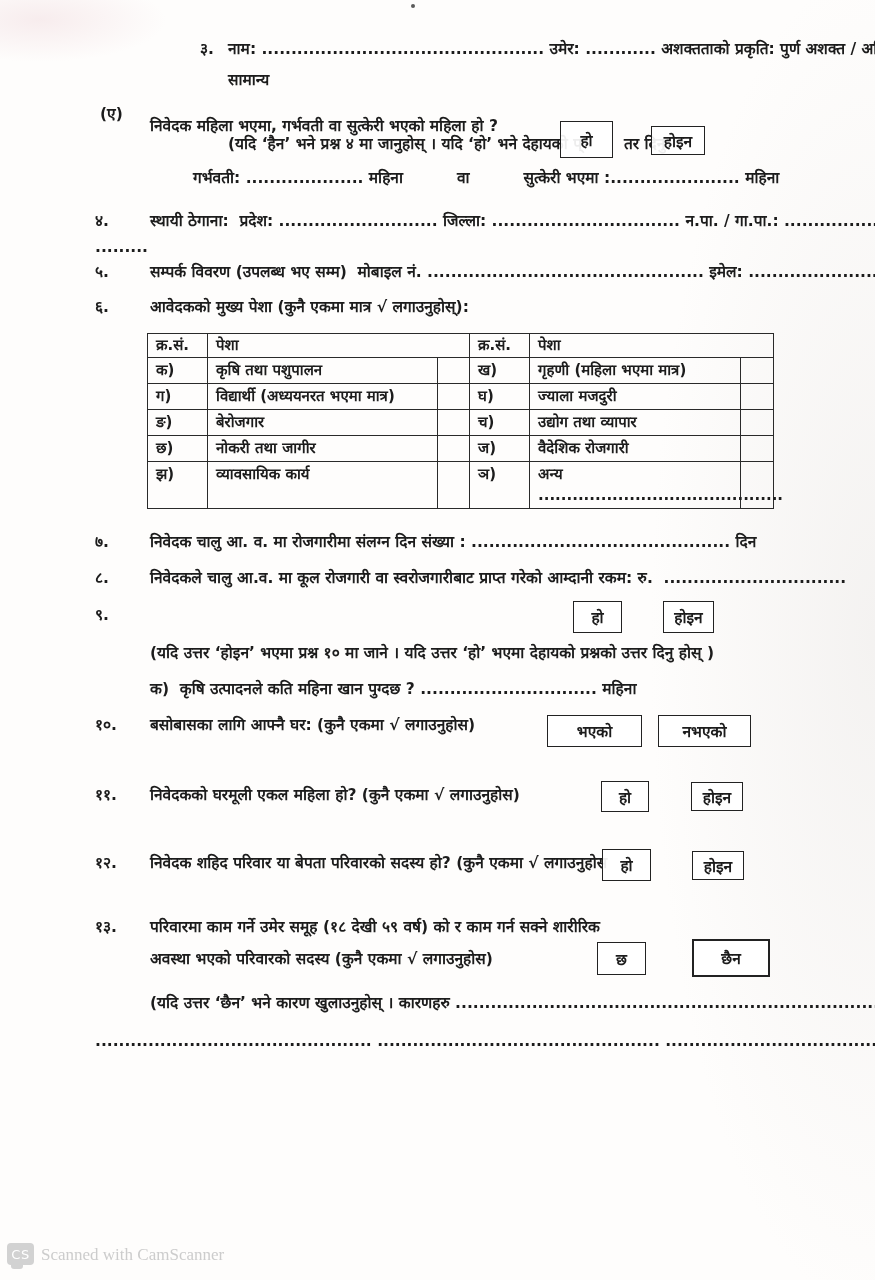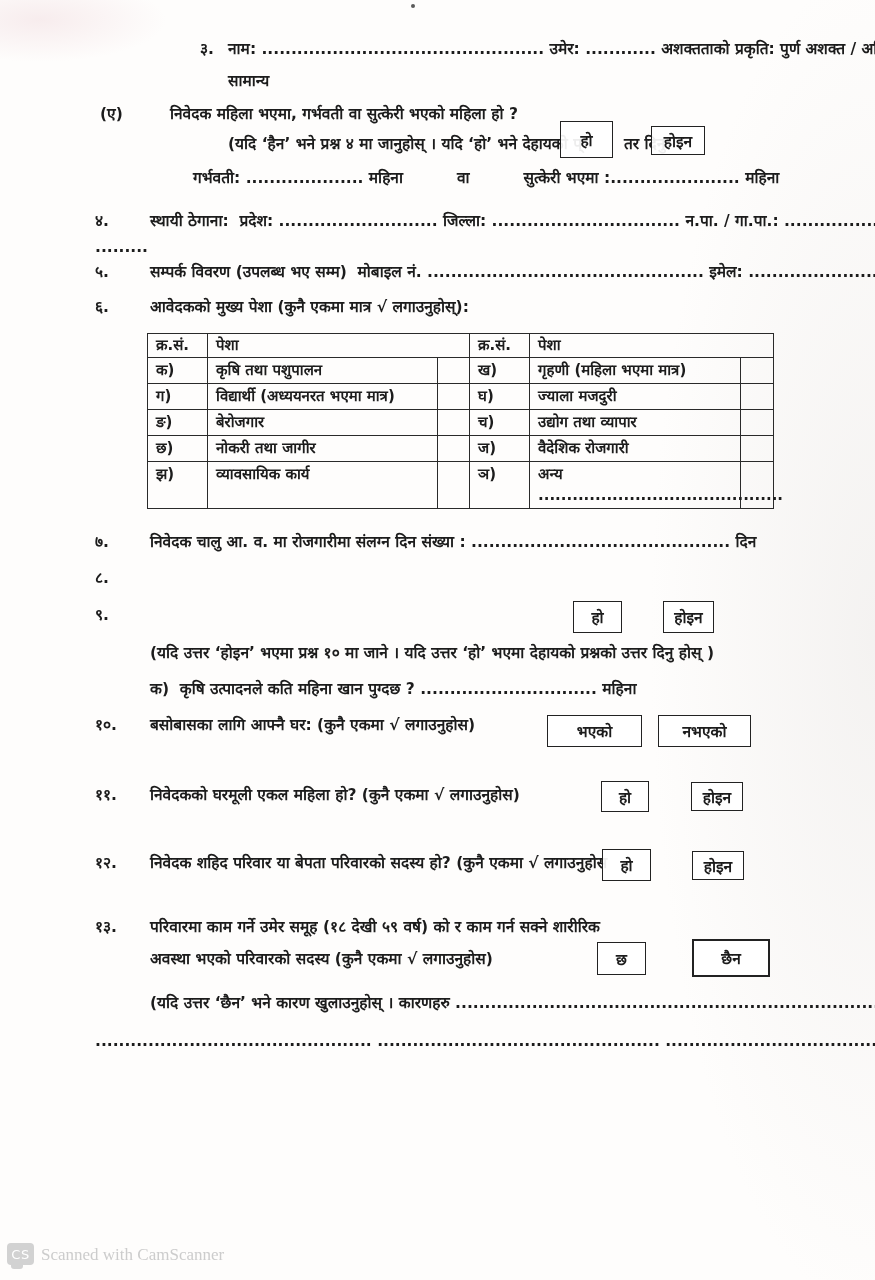--- a/index.html
+++ b/index.html
@@ -50,24 +50,24 @@
 </style>
 </head>
 <body>
 
 <div class="page">
 
   <div class="speck" style="left:411px;top:4px;"></div>
 
   <span class="num" style="left:200px;top:38px;">३.</span>
   <span class="line" style="left:228px;top:38px;">नाम: ................................................ उमेर: ............ अशक्तताको प्रकृति: पुर्ण अशक्त / अति अशक्त / मध्यम /</span>
-  <span class="line" style="left:228px;top:70px;">सामान्य</span>
+  <span class="line" style="left:228px;top:70px;font-family:Liberation Mono, monospace;">सामान्य</span>
 
   <span class="num" style="left:100px;top:103px;">(ए)</span>
-  <span class="line" style="left:150px;top:103px;margin-left:20px;">निवेदक महिला भएमा, गर्भवती वा सुत्केरी भएको महिला हो ?</span>
+  <span class="line" style="left:150px;top:115px;">निवेदक महिला भएमा, गर्भवती वा सुत्केरी भएको महिला हो ?</span>
   <span class="line" style="left:228px;top:133px;">(यदि ‘हैन’ भने प्रश्न ४ मा जानुहोस् । यदि ‘हो’ भने देहायको प्</span>
   <span class="line" style="left:624px;top:133px;">तर दिनु</span>
   <div class="abox" style="left:560px;top:121px;width:53px;height:37px;">हो</div>
   <div class="abox" style="left:651px;top:126px;width:54px;height:29px;">होइन</div>
   <span class="line" style="left:193px;top:167px;">गर्भवती: .................... महिना          वा          सुत्केरी भएमा :...................... महिना</span>
 
   <span class="num" style="left:95px;top:210px;">४.</span>
   <span class="line" style="left:150px;top:210px;">स्थायी ठेगाना:  प्रदेश: ........................... जिल्ला: ................................ न.पा. / गा.पा.: .......................... वडा नं.:</span>
   <span class="line" style="left:95px;top:236px;">.........</span>
 
@@ -135,20 +135,21 @@
           <td>अन्य ...........................................</td>
           <td></td>
         </tr>
       </tbody>
   </table>
 
   <span class="num" style="left:95px;top:531px;">७.</span>
   <span class="line" style="left:150px;top:531px;">निवेदक चालु आ. व. मा रोजगारीमा संलग्न दिन संख्या : ............................................ दिन</span>
 
   <span class="num" style="left:95px;top:567px;">८.</span>
+  <span class="line" style="left:150px;top:567px;">निवेदकले चालु आ.व. मा कूल रोजगारी वा स्वरोजगारीबाट प्राप्त गरेको आम्दानी रकम: रु.  ...............................</span>
 
   <span class="num" style="left:95px;top:604px;">९.</span>
   <div class="abox" style="left:573px;top:601px;width:49px;height:32px;">हो</div>
   <div class="abox" style="left:663px;top:601px;width:51px;height:32px;">होइन</div>
   <span class="line" style="left:150px;top:642px;">(यदि उत्तर ‘होइन’ भएमा प्रश्न १० मा जाने । यदि उत्तर ‘हो’ भएमा देहायको प्रश्नको उत्तर दिनु होस् )</span>
   <span class="line" style="left:150px;top:678px;">क)  कृषि उत्पादनले कति महिना खान पुग्दछ ? .............................. महिना</span>
 
   <span class="num" style="left:95px;top:714px;">१०.</span>
   <span class="line" style="left:150px;top:714px;">बसोबासका लागि आफ्नै घर: (कुनै एकमा √ लगाउनुहोस)</span>
   <div class="abox" style="left:547px;top:715px;width:95px;height:32px;">भएको</div>

